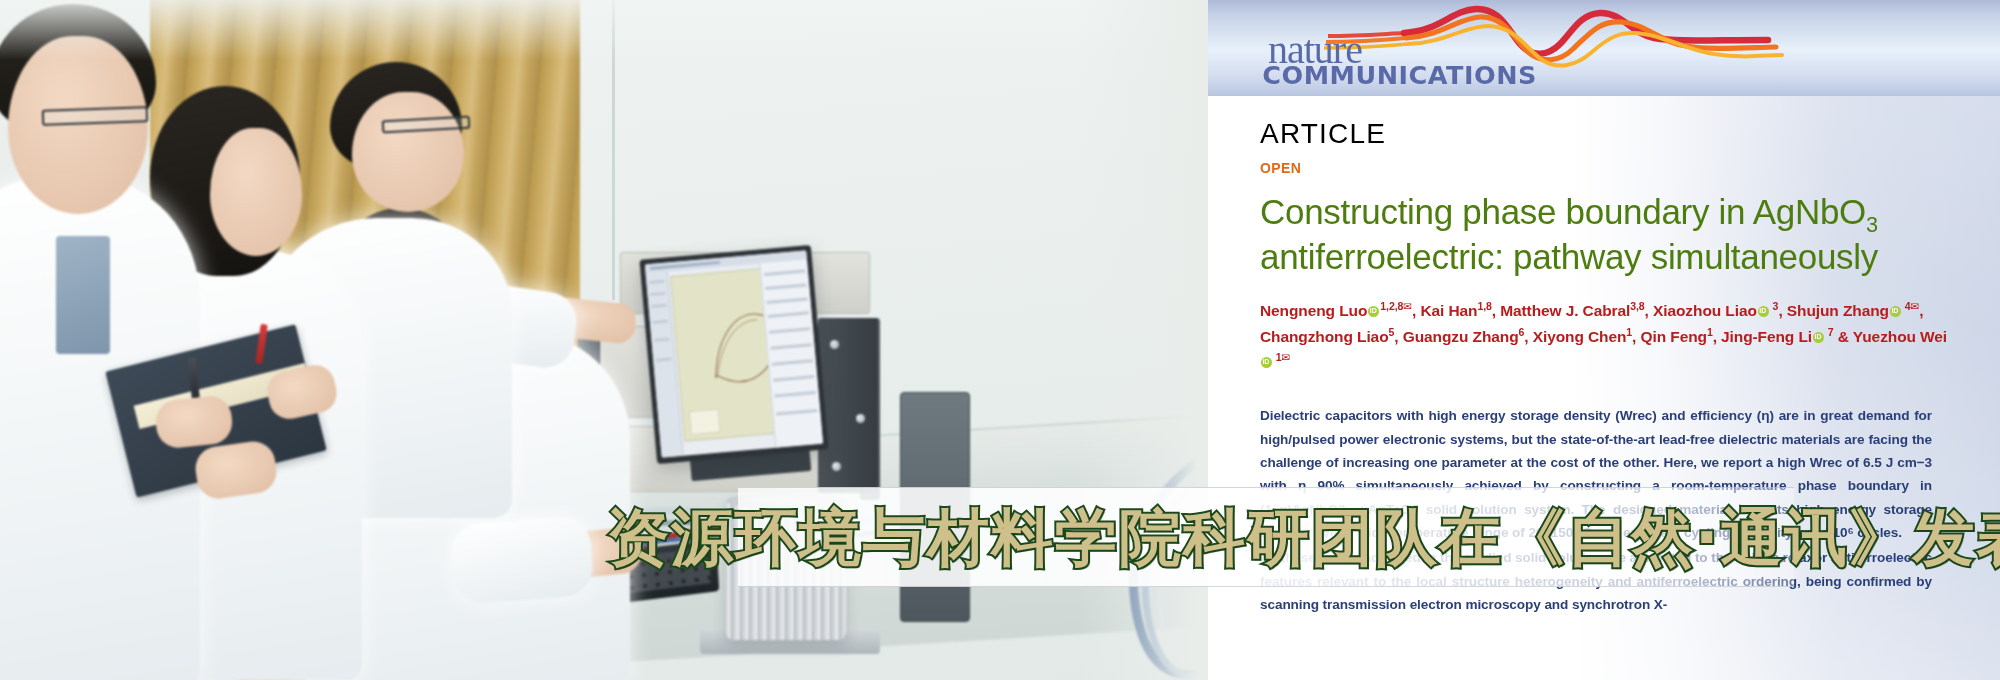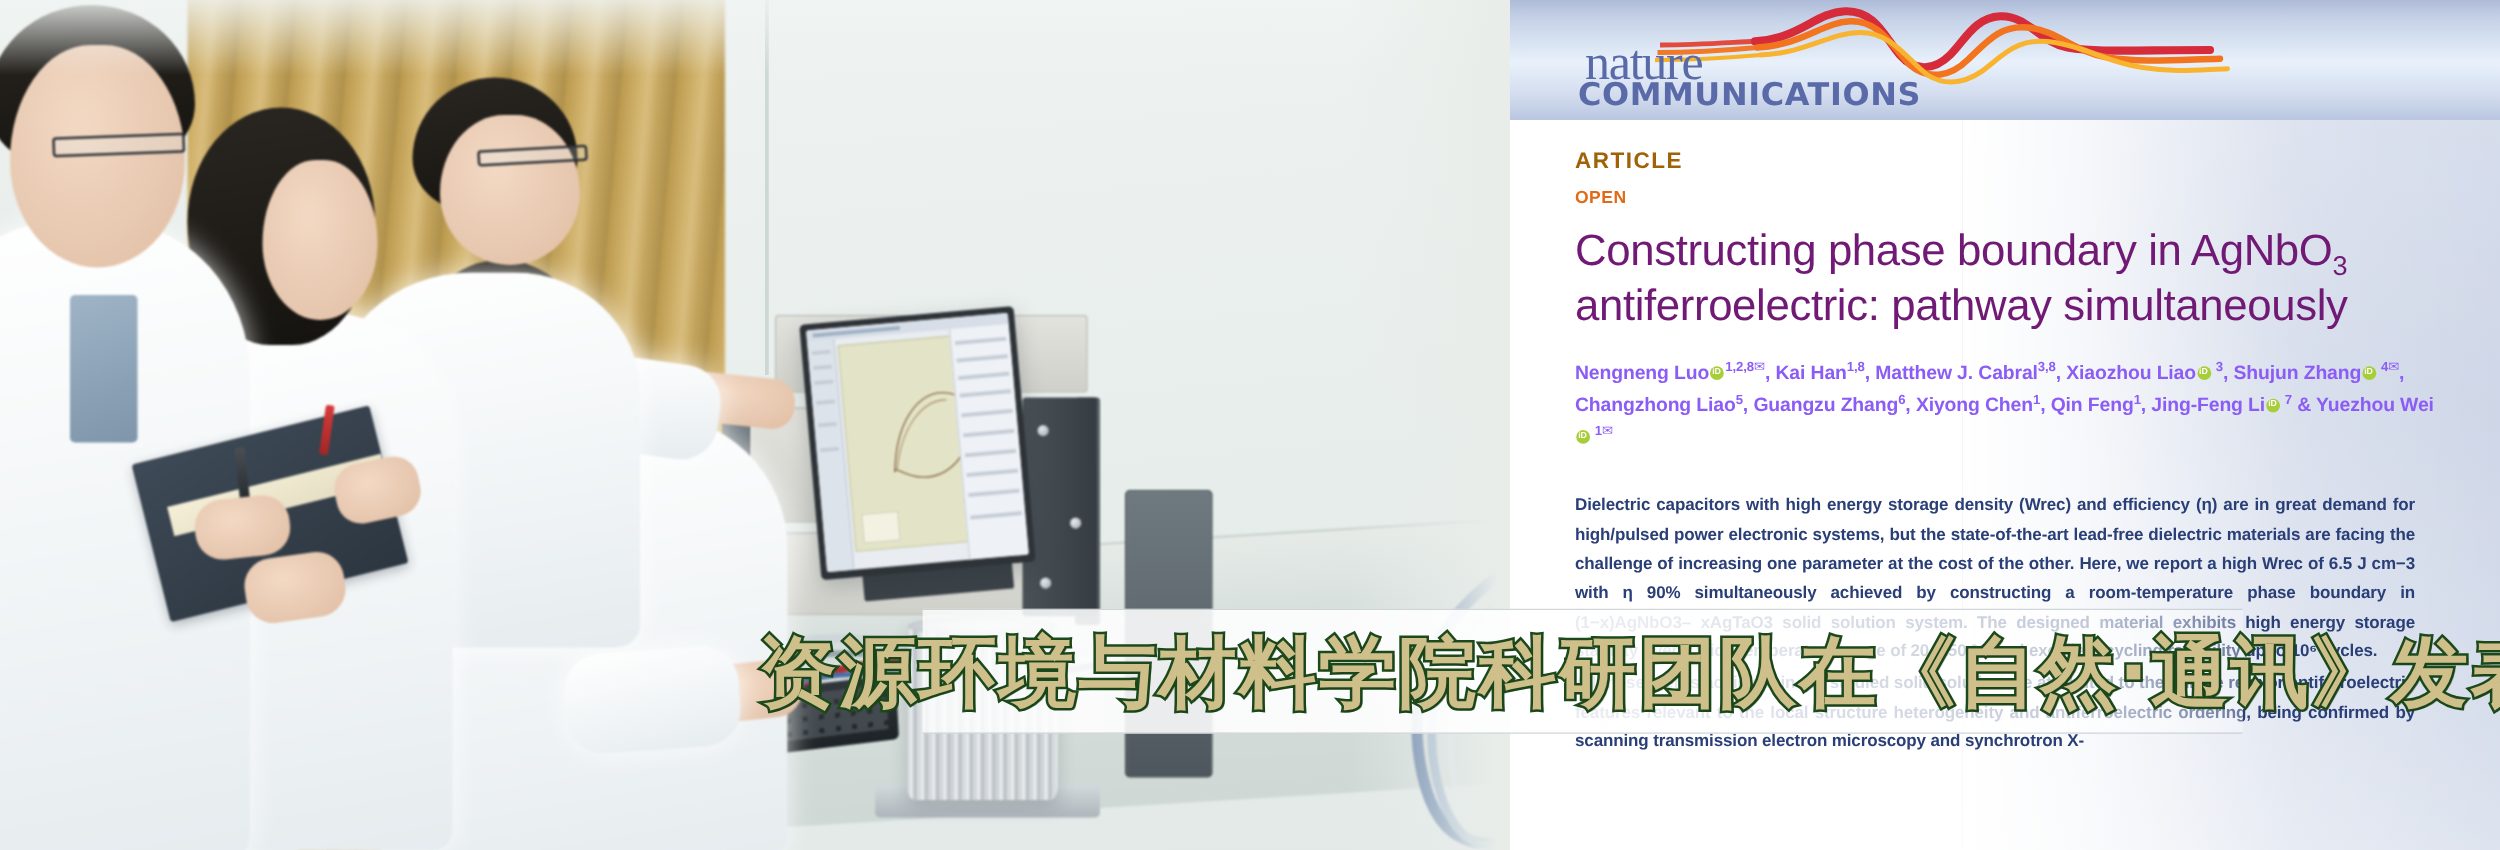--- a/index.html
+++ b/index.html
@@ -135,31 +135,31 @@
   .mast-inner { position:absolute; left:56px; top:0; width:520px; height:96px; }
   .nature-word { position:absolute; left:4px; top:30px; font-family:"Liberation Serif","DejaVu Serif",serif;
     font-size:40px; color:#5a6aa8; letter-spacing:-1px; line-height:1; }
   .comms-word { position:absolute; left:1px; top:63px; font-size:25px; font-weight:bold;
     color:#5a6aa8; letter-spacing:0.5px; line-height:1;
     font-family:"DejaVu Sans","Liberation Sans",sans-serif; transform:scaleX(1.02); }
   .mast-svg { position:absolute; left:0; top:0; }
 
   
   .art { position:absolute; left:52px; top:118px; width:700px; }
-  .kicker { font-size:18px; color:#a16207; letter-spacing:1.2px; font-weight:700; }
+  .kicker { font-size:28px; color:#000000; letter-spacing:1.2px; font-weight:400; }
   .doi-row { display:flex; align-items:center; gap:22px; margin-top:10px; }
   .doi-pill { background:#e06a16; color:#ffffff; font-size:12.5px; font-weight:bold;
     padding:3px 8px 4px; letter-spacing:.1px; white-space:nowrap; }
   .open-tag { color:#e06a16; font-size:14px; font-weight:bold; letter-spacing:.4px; }
 
-  .title { margin-top:16px; font-size:35px; line-height:1.17; color:#701a75; font-weight:400;
+  .title { margin-top:16px; font-size:35px; line-height:1.17; color:#4d7c0f; font-weight:400;
     letter-spacing:-0.3px; }
   .title sub { font-size:.62em; }
 
-  .authors { margin-top:20px; font-size:15.5px; line-height:1.62; color:#8b5cf6;
+  .authors { margin-top:20px; font-size:15.5px; line-height:1.62; color:#b91c1c;
     font-weight:bold; letter-spacing:-0.1px; max-width:690px; }
   .authors sup { font-size:.68em; font-weight:bold; }
   .orcid { display:inline-block; width:11px; height:11px; border-radius:50%;
     background:#a6ce39; position:relative; top:1px; margin:0 1px; }
   .orcid:after{ content:"iD"; position:absolute; left:1.5px; top:-1px; font-size:7px;
     color:#fff; font-weight:bold; }
   .envlp { font-size:.72em; }
 
   .abstract { margin-top:30px; font-size:13.6px; line-height:1.72; color:#2a3f77;
     text-align:justify; max-width:672px; font-weight:bold; letter-spacing:-0.1px; }

